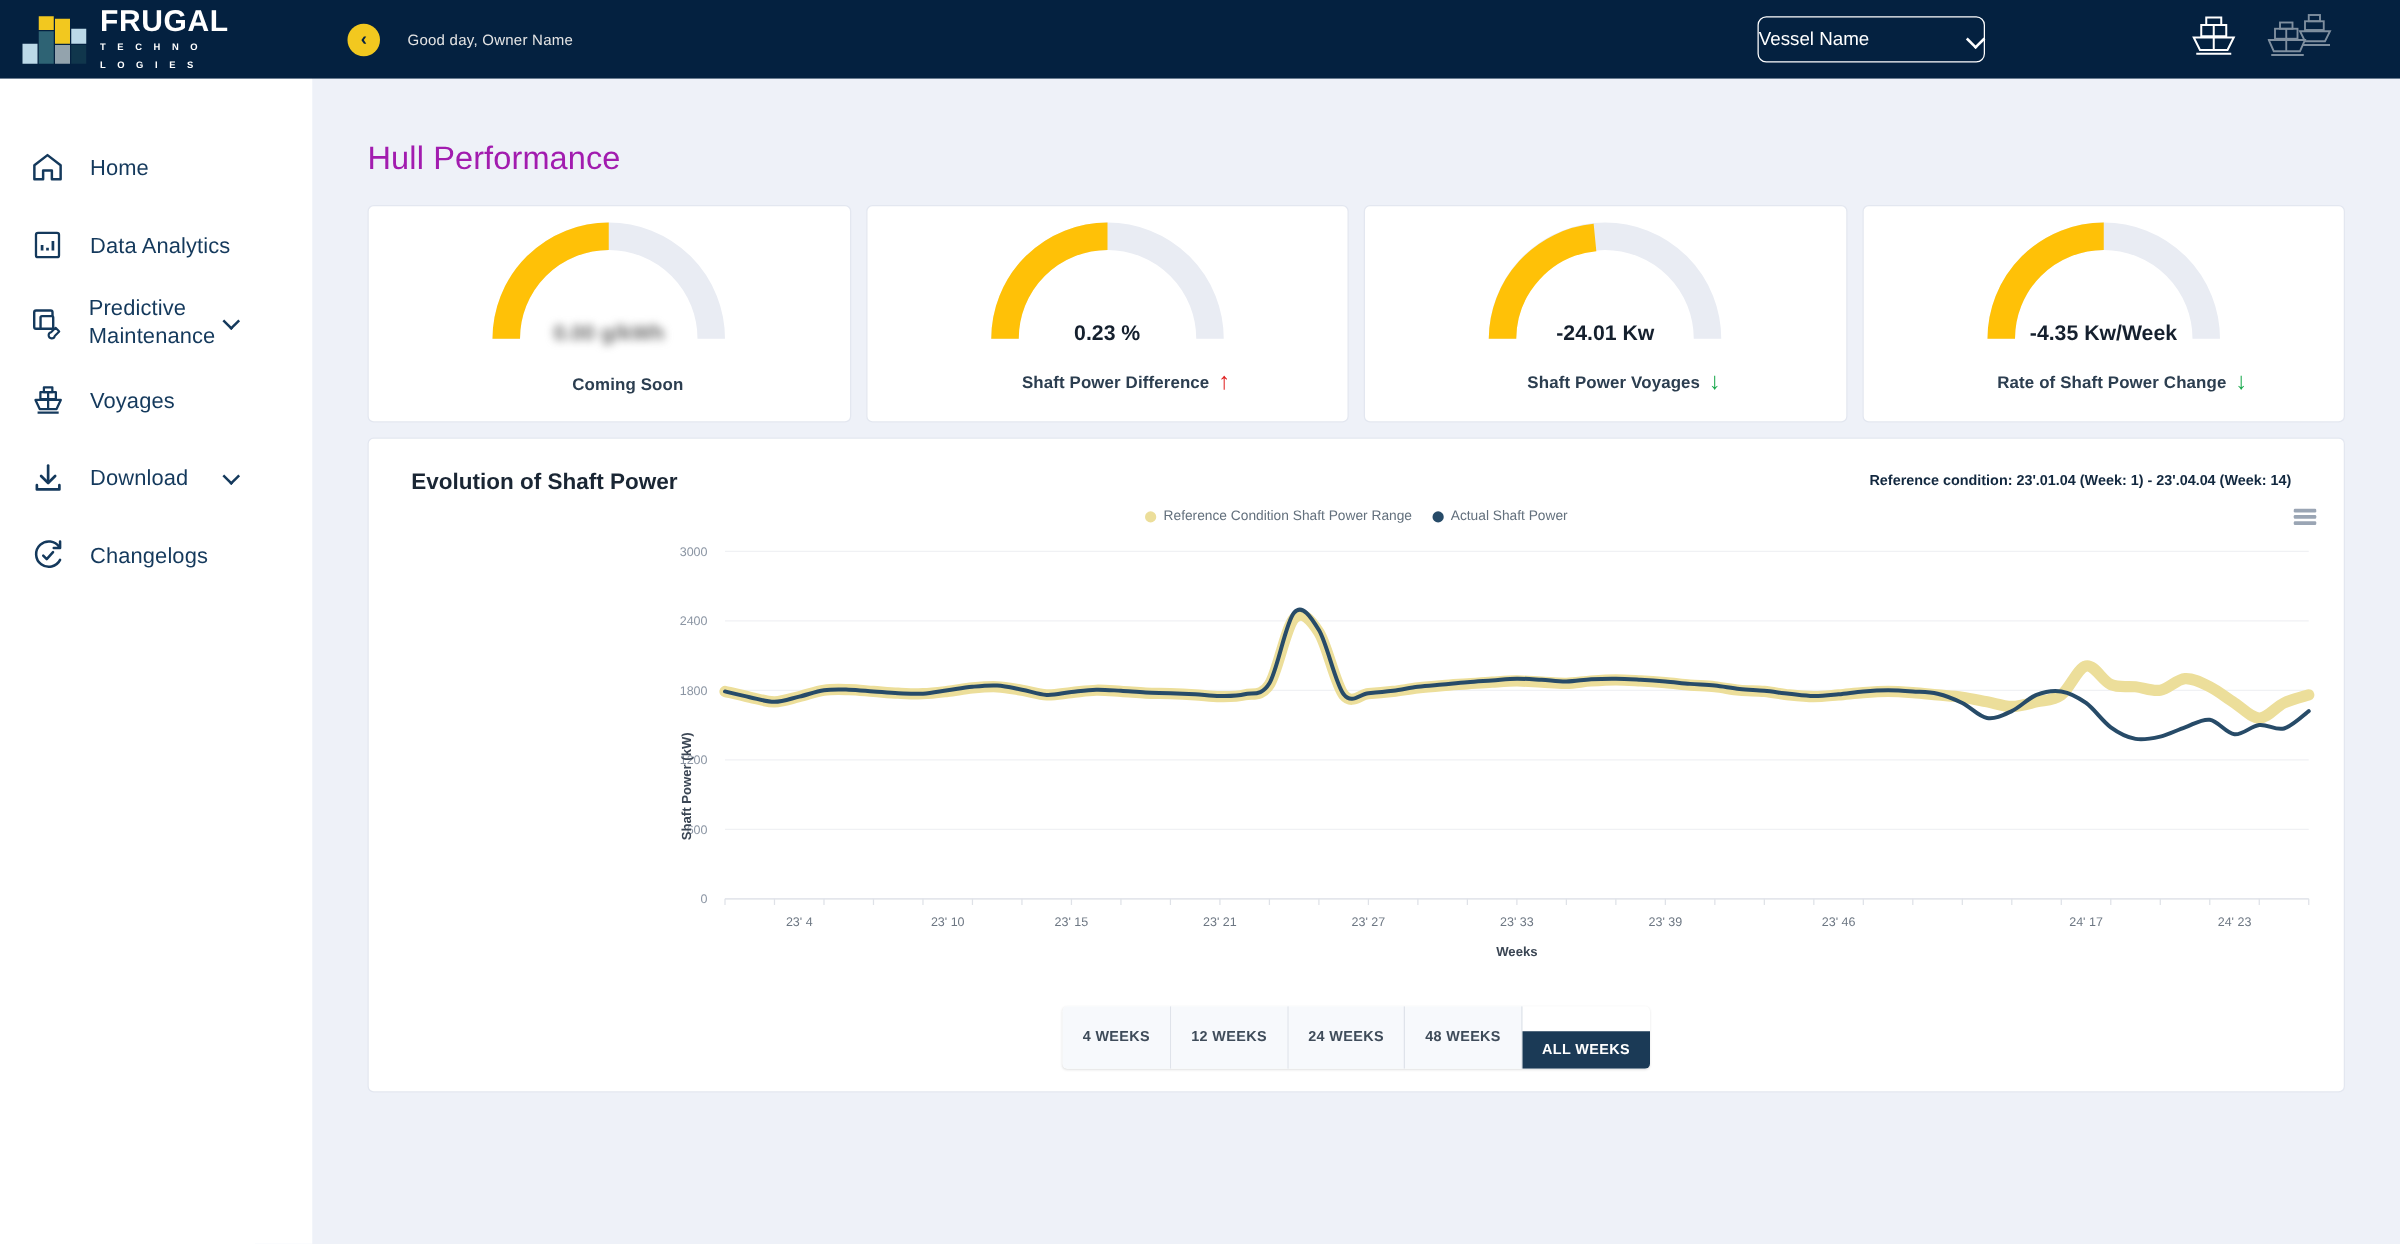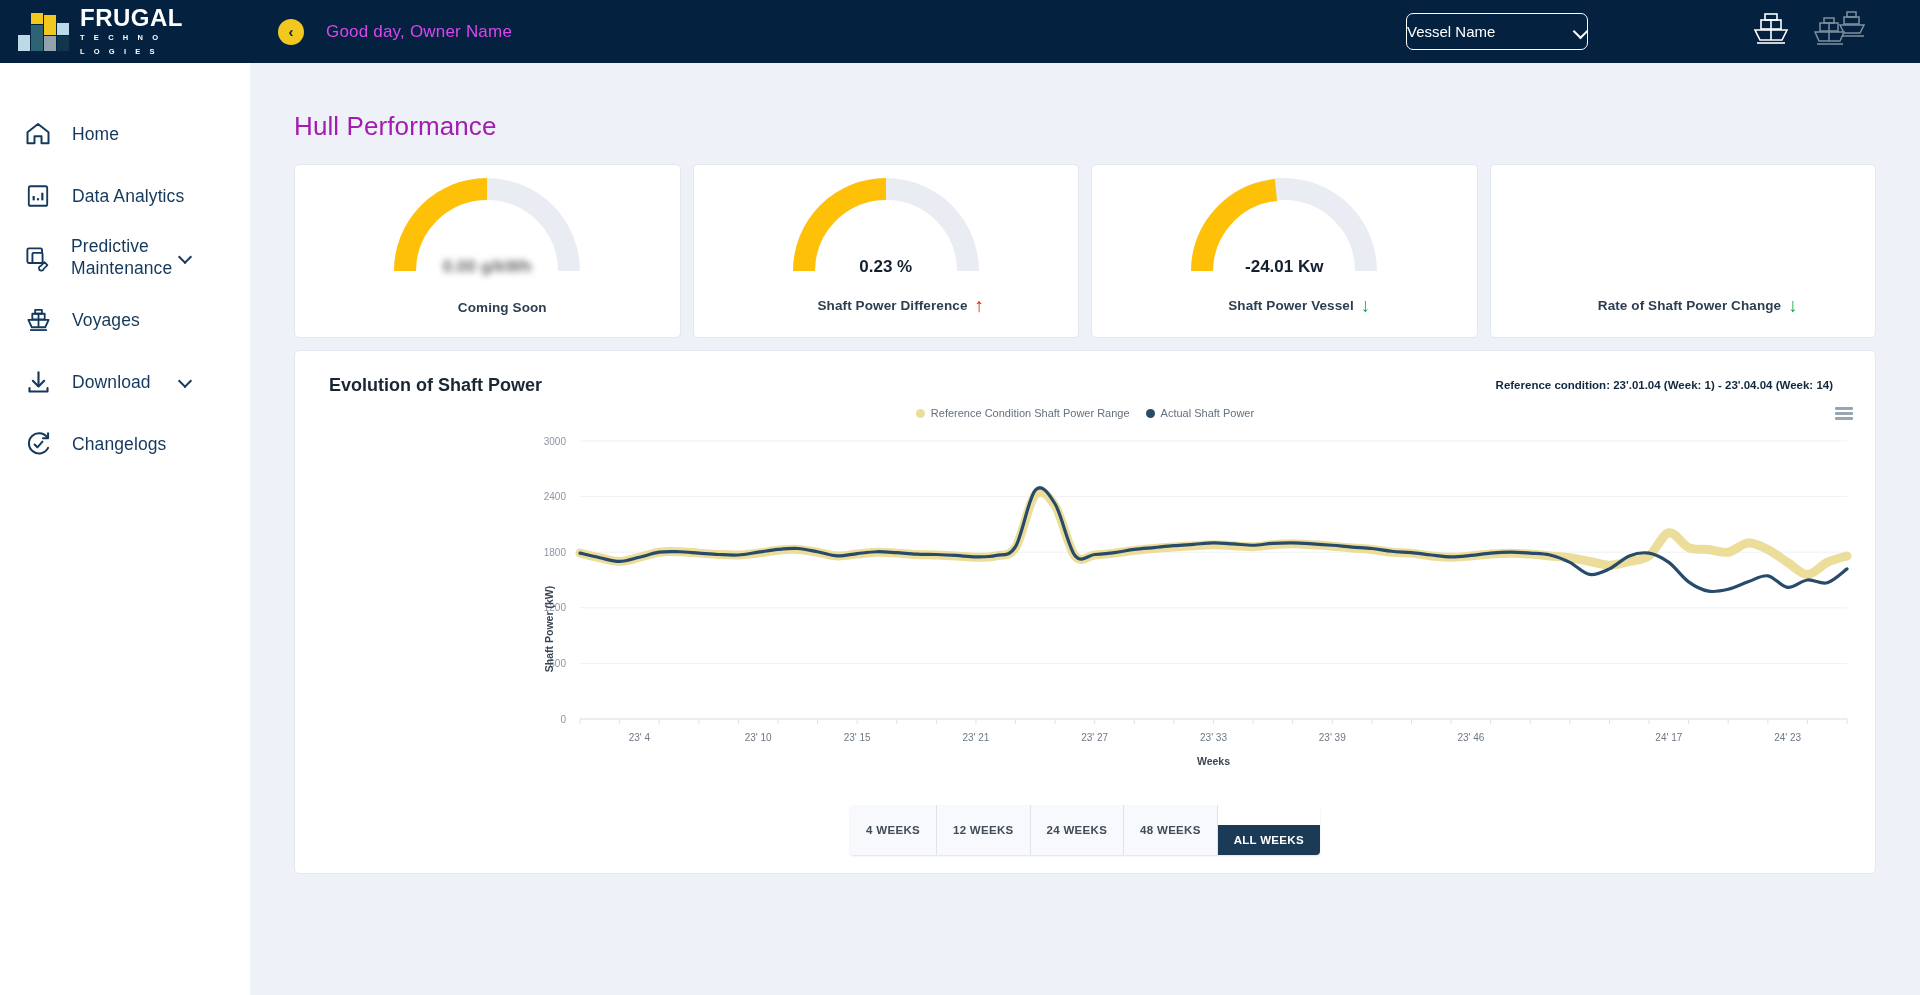--- a/index.html
+++ b/index.html
@@ -31,21 +31,21 @@
   }
 
   .back-btn {
     width: 26px; height: 26px; border-radius: 50%;
     background: #f2c81f; color: #042140;
     display: flex; align-items: center; justify-content: center;
     font-size: 15px; font-weight: bold; margin-left: 70px;
     cursor: pointer; border: none;
   }
   .greeting {
-    color: #d946ef; font-size: 17px; margin-left: 22px; letter-spacing: 0.2px;
+    color: #e5e5e5; font-size: 12px; margin-left: 22px; letter-spacing: 0.2px;
   }
 
   .vessel-select {
     position: absolute; right: 332px; top: 13px;
     width: 182px; height: 37px;
     border: 1.5px solid #ffffff; border-radius: 7px;
     display: flex; align-items: center; justify-content: space-between;
     padding: 0 0; cursor: pointer; background: transparent;
   }
   .vessel-select span { color: #ffffff; font-size: 15px; }
@@ -339,26 +339,33 @@
 
     <div class="kpi-card">
       <div class="gauge">
         <svg width="200" height="104" viewBox="0 0 200 104">
           <path d="M18 96 A82 82 0 0 1 182 96" fill="none" stroke="#E9ECF3" stroke-width="22"></path>
           <path d="M18 96 A82 82 0 0 1 92 15" fill="none" stroke="#FFC107" stroke-width="22"></path>
         </svg>
         <div class="gauge-val">-24.01 Kw</div>
       </div>
       <div class="kpi-foot">
-        <span class="kpi-label">Shaft Power Vessel</span>
+        <span class="kpi-label">Shaft Power Voyages</span>
         <span class="kpi-arrow" style="color:#17a84b">↓</span>
       </div>
     </div>
 
     <div class="kpi-card">
+      <div class="gauge">
+        <svg width="200" height="104" viewBox="0 0 200 104">
+          <path d="M18 96 A82 82 0 0 1 182 96" fill="none" stroke="#E9ECF3" stroke-width="22"></path>
+          <path d="M18 96 A82 82 0 0 1 100 14" fill="none" stroke="#FFC107" stroke-width="22"></path>
+        </svg>
+        <div class="gauge-val">-4.35 Kw/Week</div>
+      </div>
       <div class="kpi-foot">
         <span class="kpi-label">Rate of Shaft Power Change</span>
         <span class="kpi-arrow" style="color:#17a84b">↓</span>
       </div>
     </div>
   </div>
 
   <div class="chart-card">
 
     <div class="chart-title">Evolution of Shaft Power</div>

